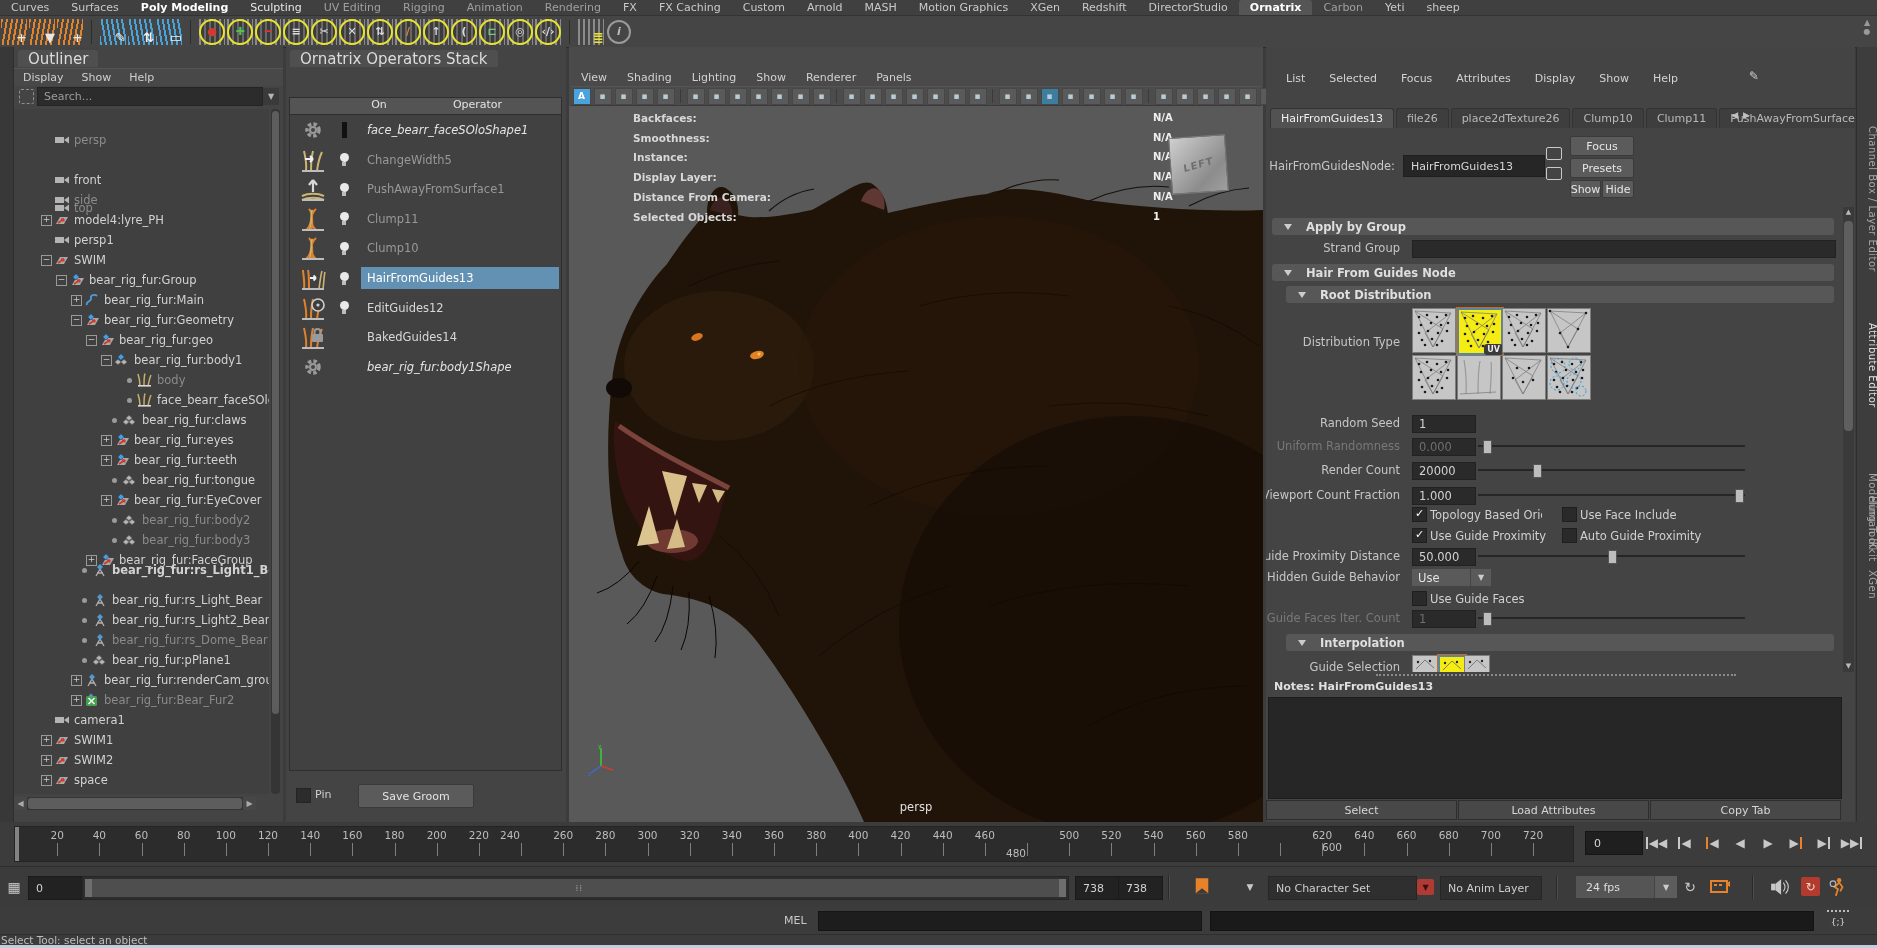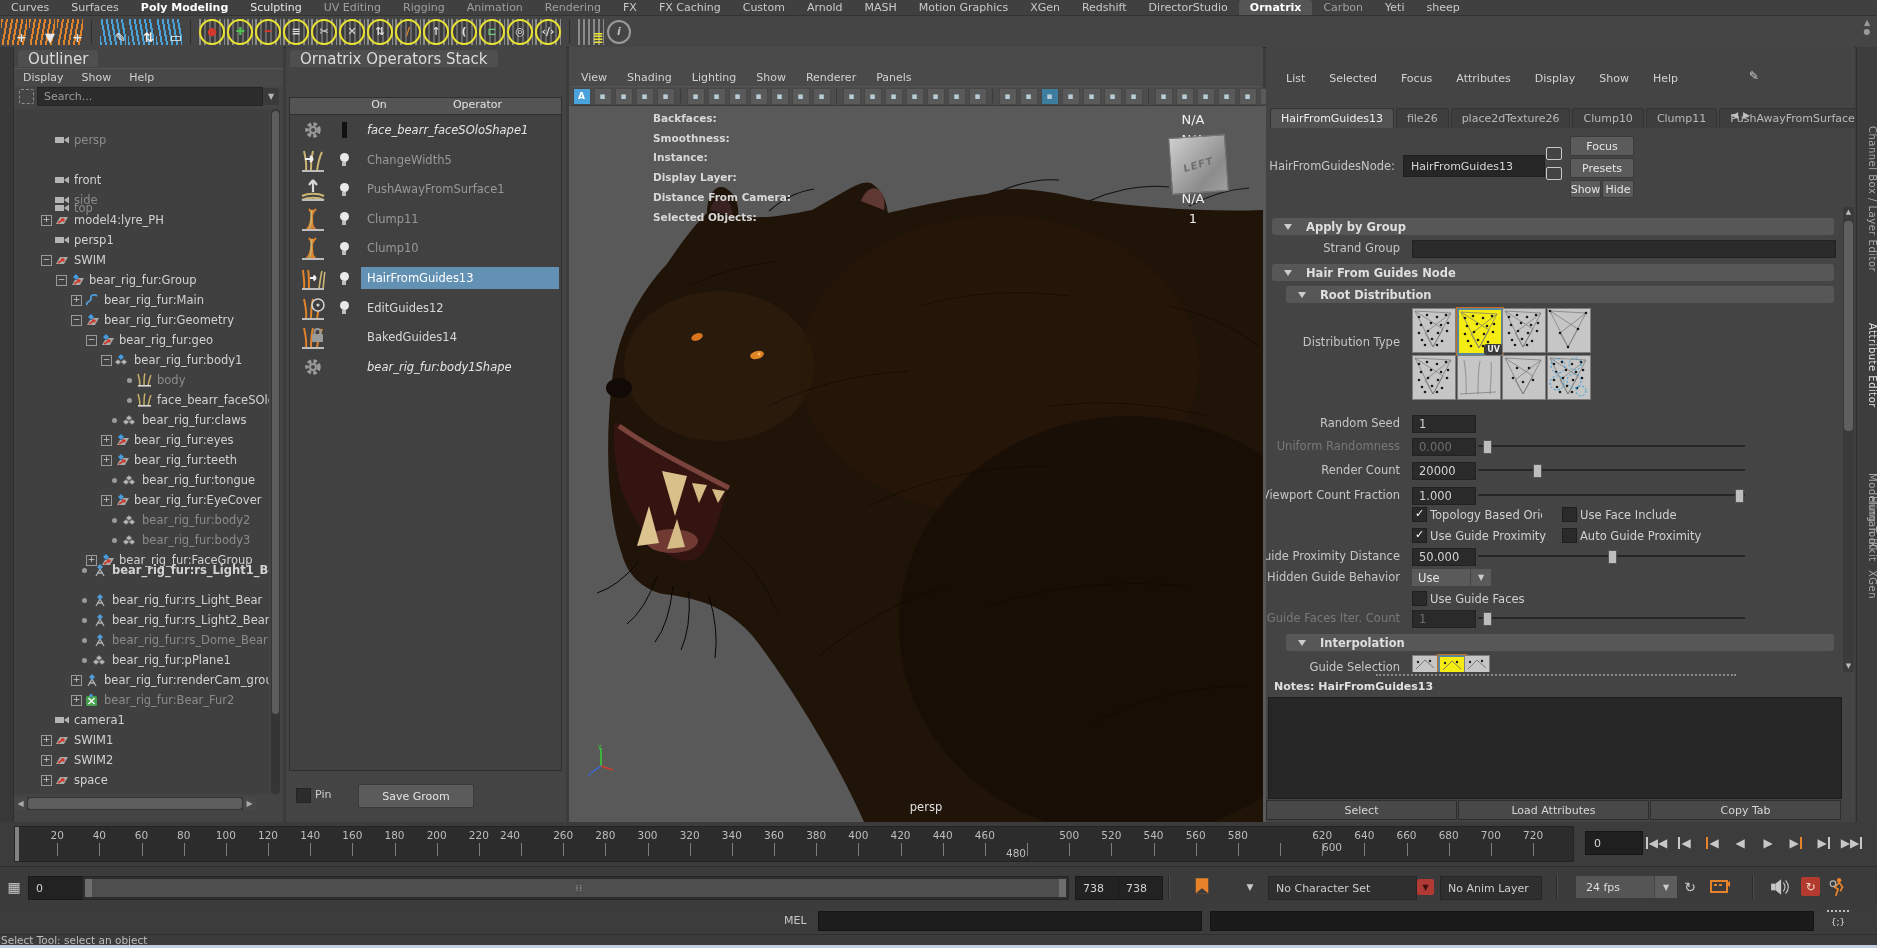--- a/index.html
+++ b/index.html
@@ -78,24 +78,24 @@
     color:#e3e3e3;display:flex;align-items:center;justify-content:center;}
   
   #vp-menus{position:absolute;top:22px;left:2px;height:17px;display:flex;align-items:center;}
   #vp-menus span{padding:0 10px;color:#d2d2d2;}
   #vp-icons{position:absolute;top:39px;left:2px;right:2px;height:18px;background:#4c4c4c;display:flex;align-items:center;border-top:1px solid #555;border-bottom:1px solid #3a3a3a;}
   .vpi{width:16px;height:15px;margin:0 1.5px;background:#5a5a5a;border:1px solid #474747;color:#b9cdd8;
     font-size:9px;display:flex;align-items:center;justify-content:center;flex:none;}
   .vpi.blue{background:#4aa3dd;color:#fff;font-weight:bold;}
   .vpi.teal{background:#3d7d9e;}
   .vpi-sep{width:1px;height:14px;background:#3a3a3a;margin:0 4px;flex:none;}
-  #vp-canvas{position:absolute;top:59px;left:0;width:694px;height:716px;background:#595959;overflow:hidden;padding-left:20px;}
+  #vp-canvas{position:absolute;top:59px;left:0;width:694px;height:716px;background:#595959;overflow:hidden;}
   #hud{position:absolute;right:70px;top:6px;width:560px;}
   .hudline{position:absolute;font-size:10.5px;font-weight:bold;color:#d8d8d8;white-space:nowrap;}
-  .hudval{position:absolute;font-size:13px;font-weight:normal;color:#efefef;text-align:center;width:40px;}
+  .hudval{position:absolute;font-size:10px;font-weight:bold;color:#efefef;text-align:left;width:40px;}
   #imgplane{position:absolute;left:601px;top:30px;width:55px;height:55px;
     background:linear-gradient(135deg,#cfcfcf,#8c8c8c 70%,#9f9f9f);border:1px solid #777;
     display:flex;align-items:center;justify-content:center;transform:rotate(-4deg);}
   #imgplane span{color:#6f6f6f;font-weight:bold;font-size:10px;transform:rotate(-12deg) skewX(-8deg);letter-spacing:1px;}
   #persp-lbl{position:absolute;bottom:8px;left:0;width:100%;text-align:center;color:#e0e0e0;font-size:11.5px;}
   #gizmo{position:absolute;left:18px;bottom:46px;}
   
   #ae-menus{position:absolute;top:22px;left:8px;height:18px;display:flex;align-items:center;}
   #ae-menus span{padding:0 12px;color:#d2d2d2;}
   #ae-pin{position:absolute;top:22px;right:96px;color:#cfcfcf;font-size:12px;}

